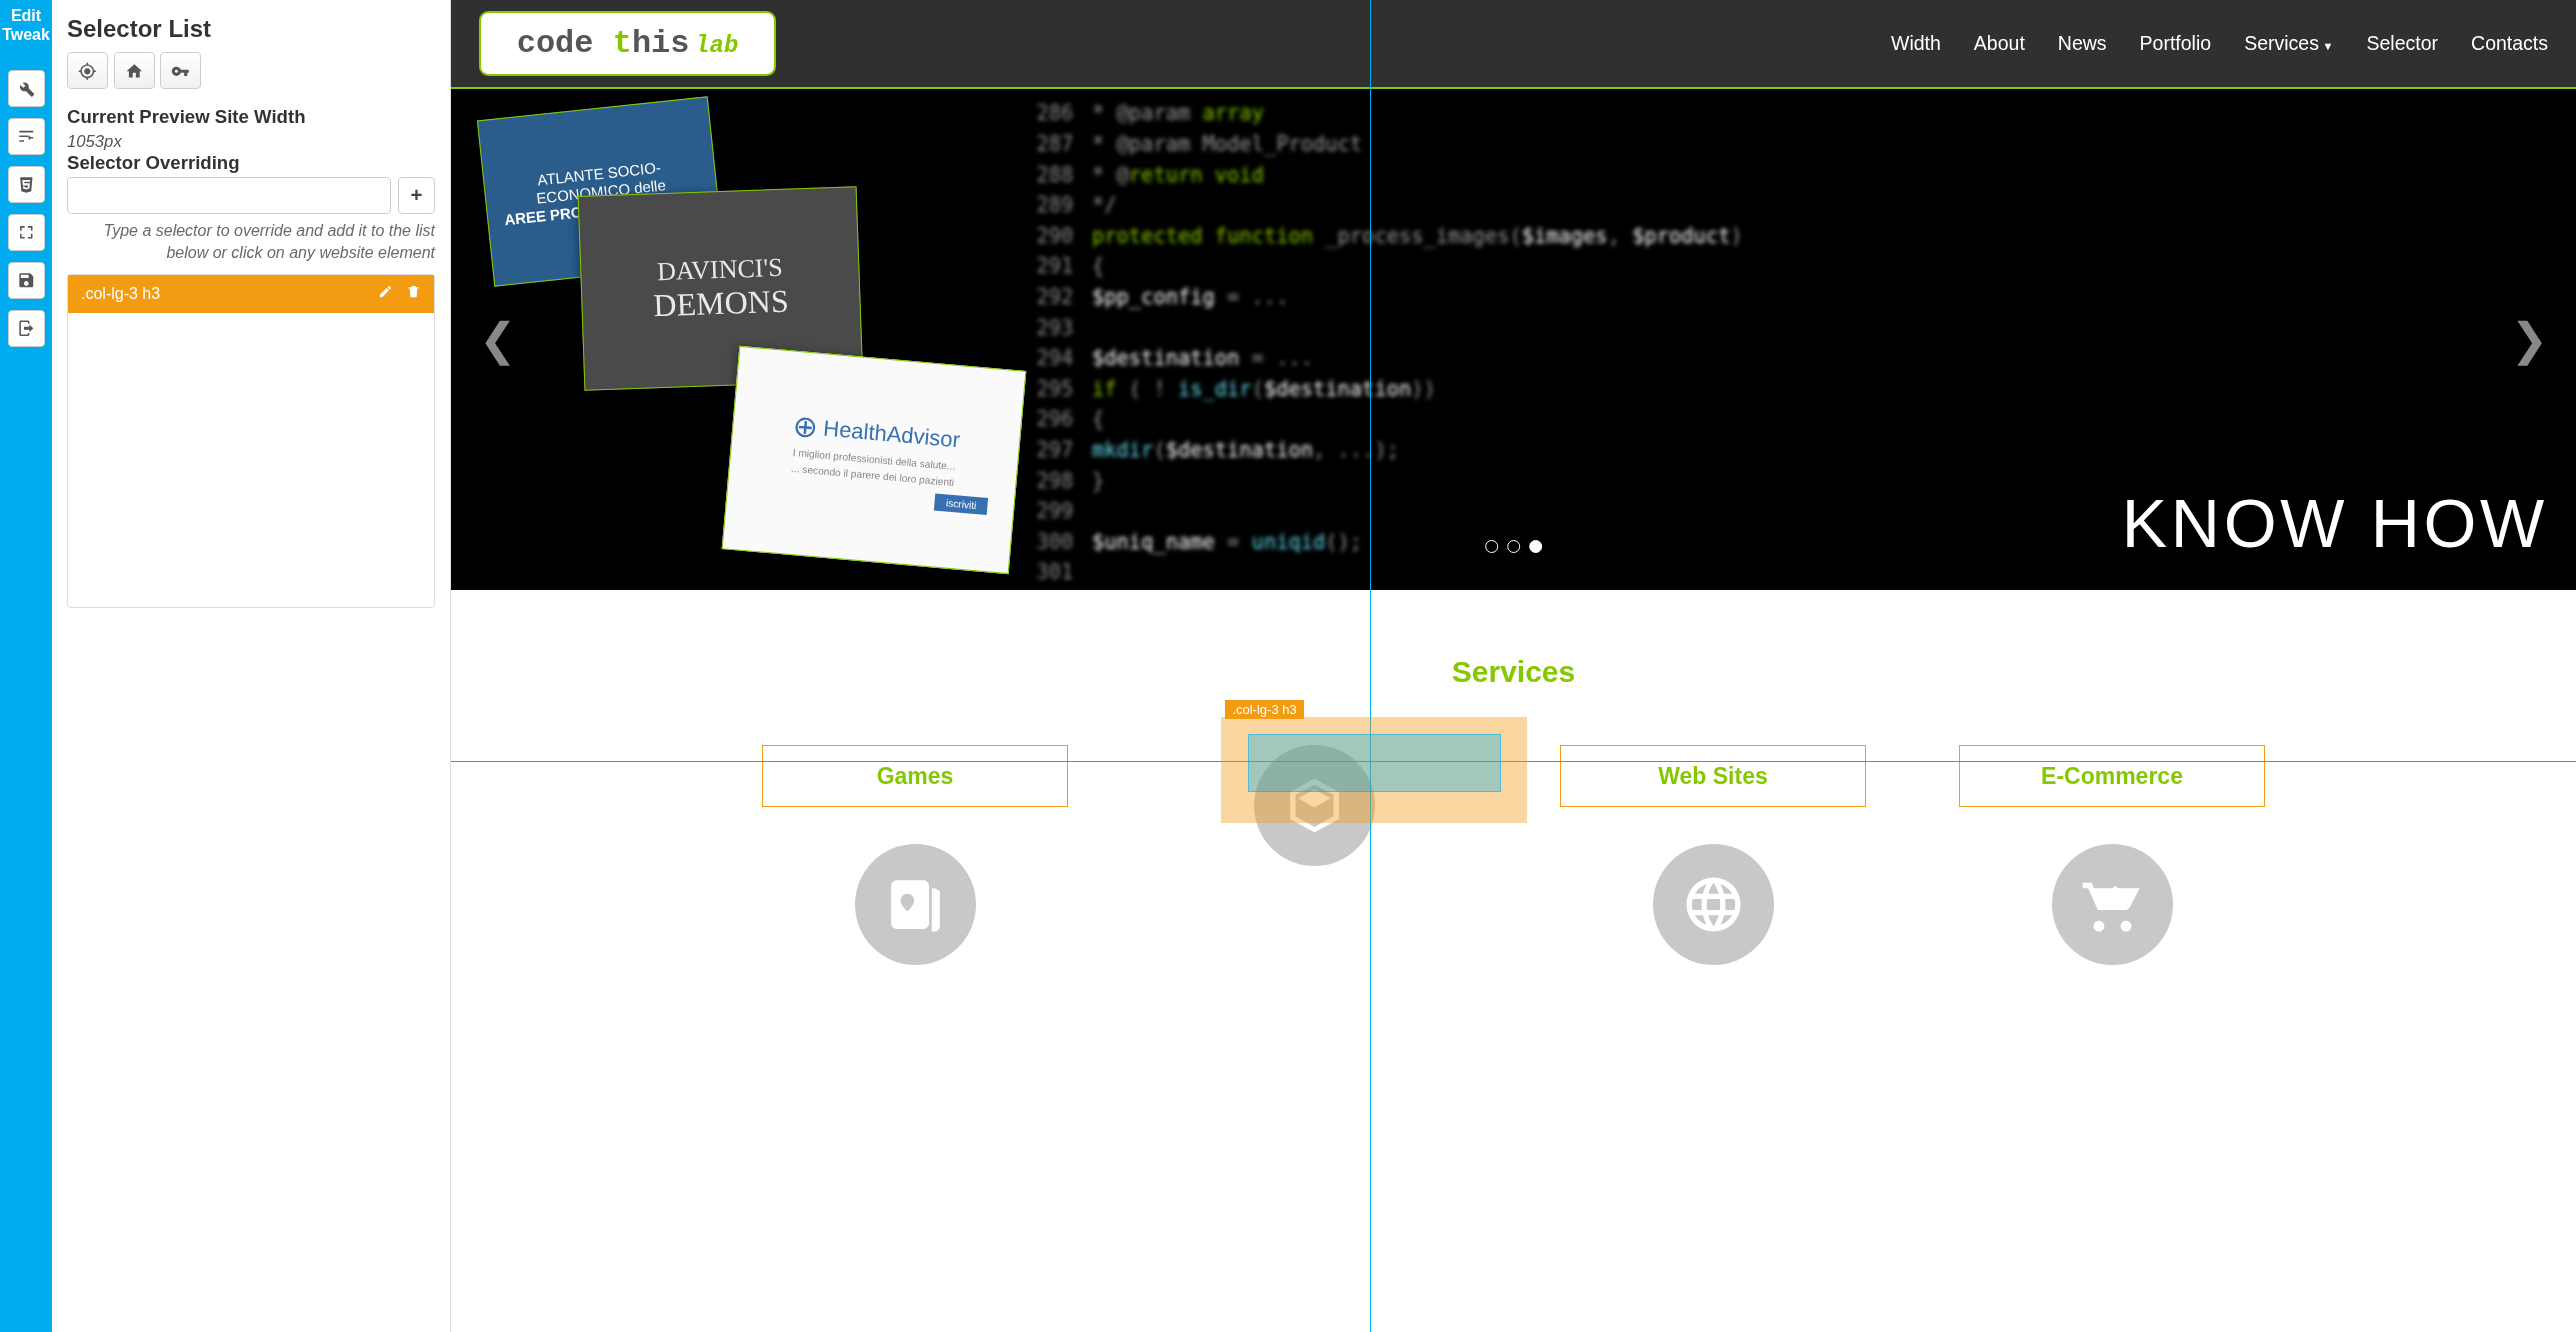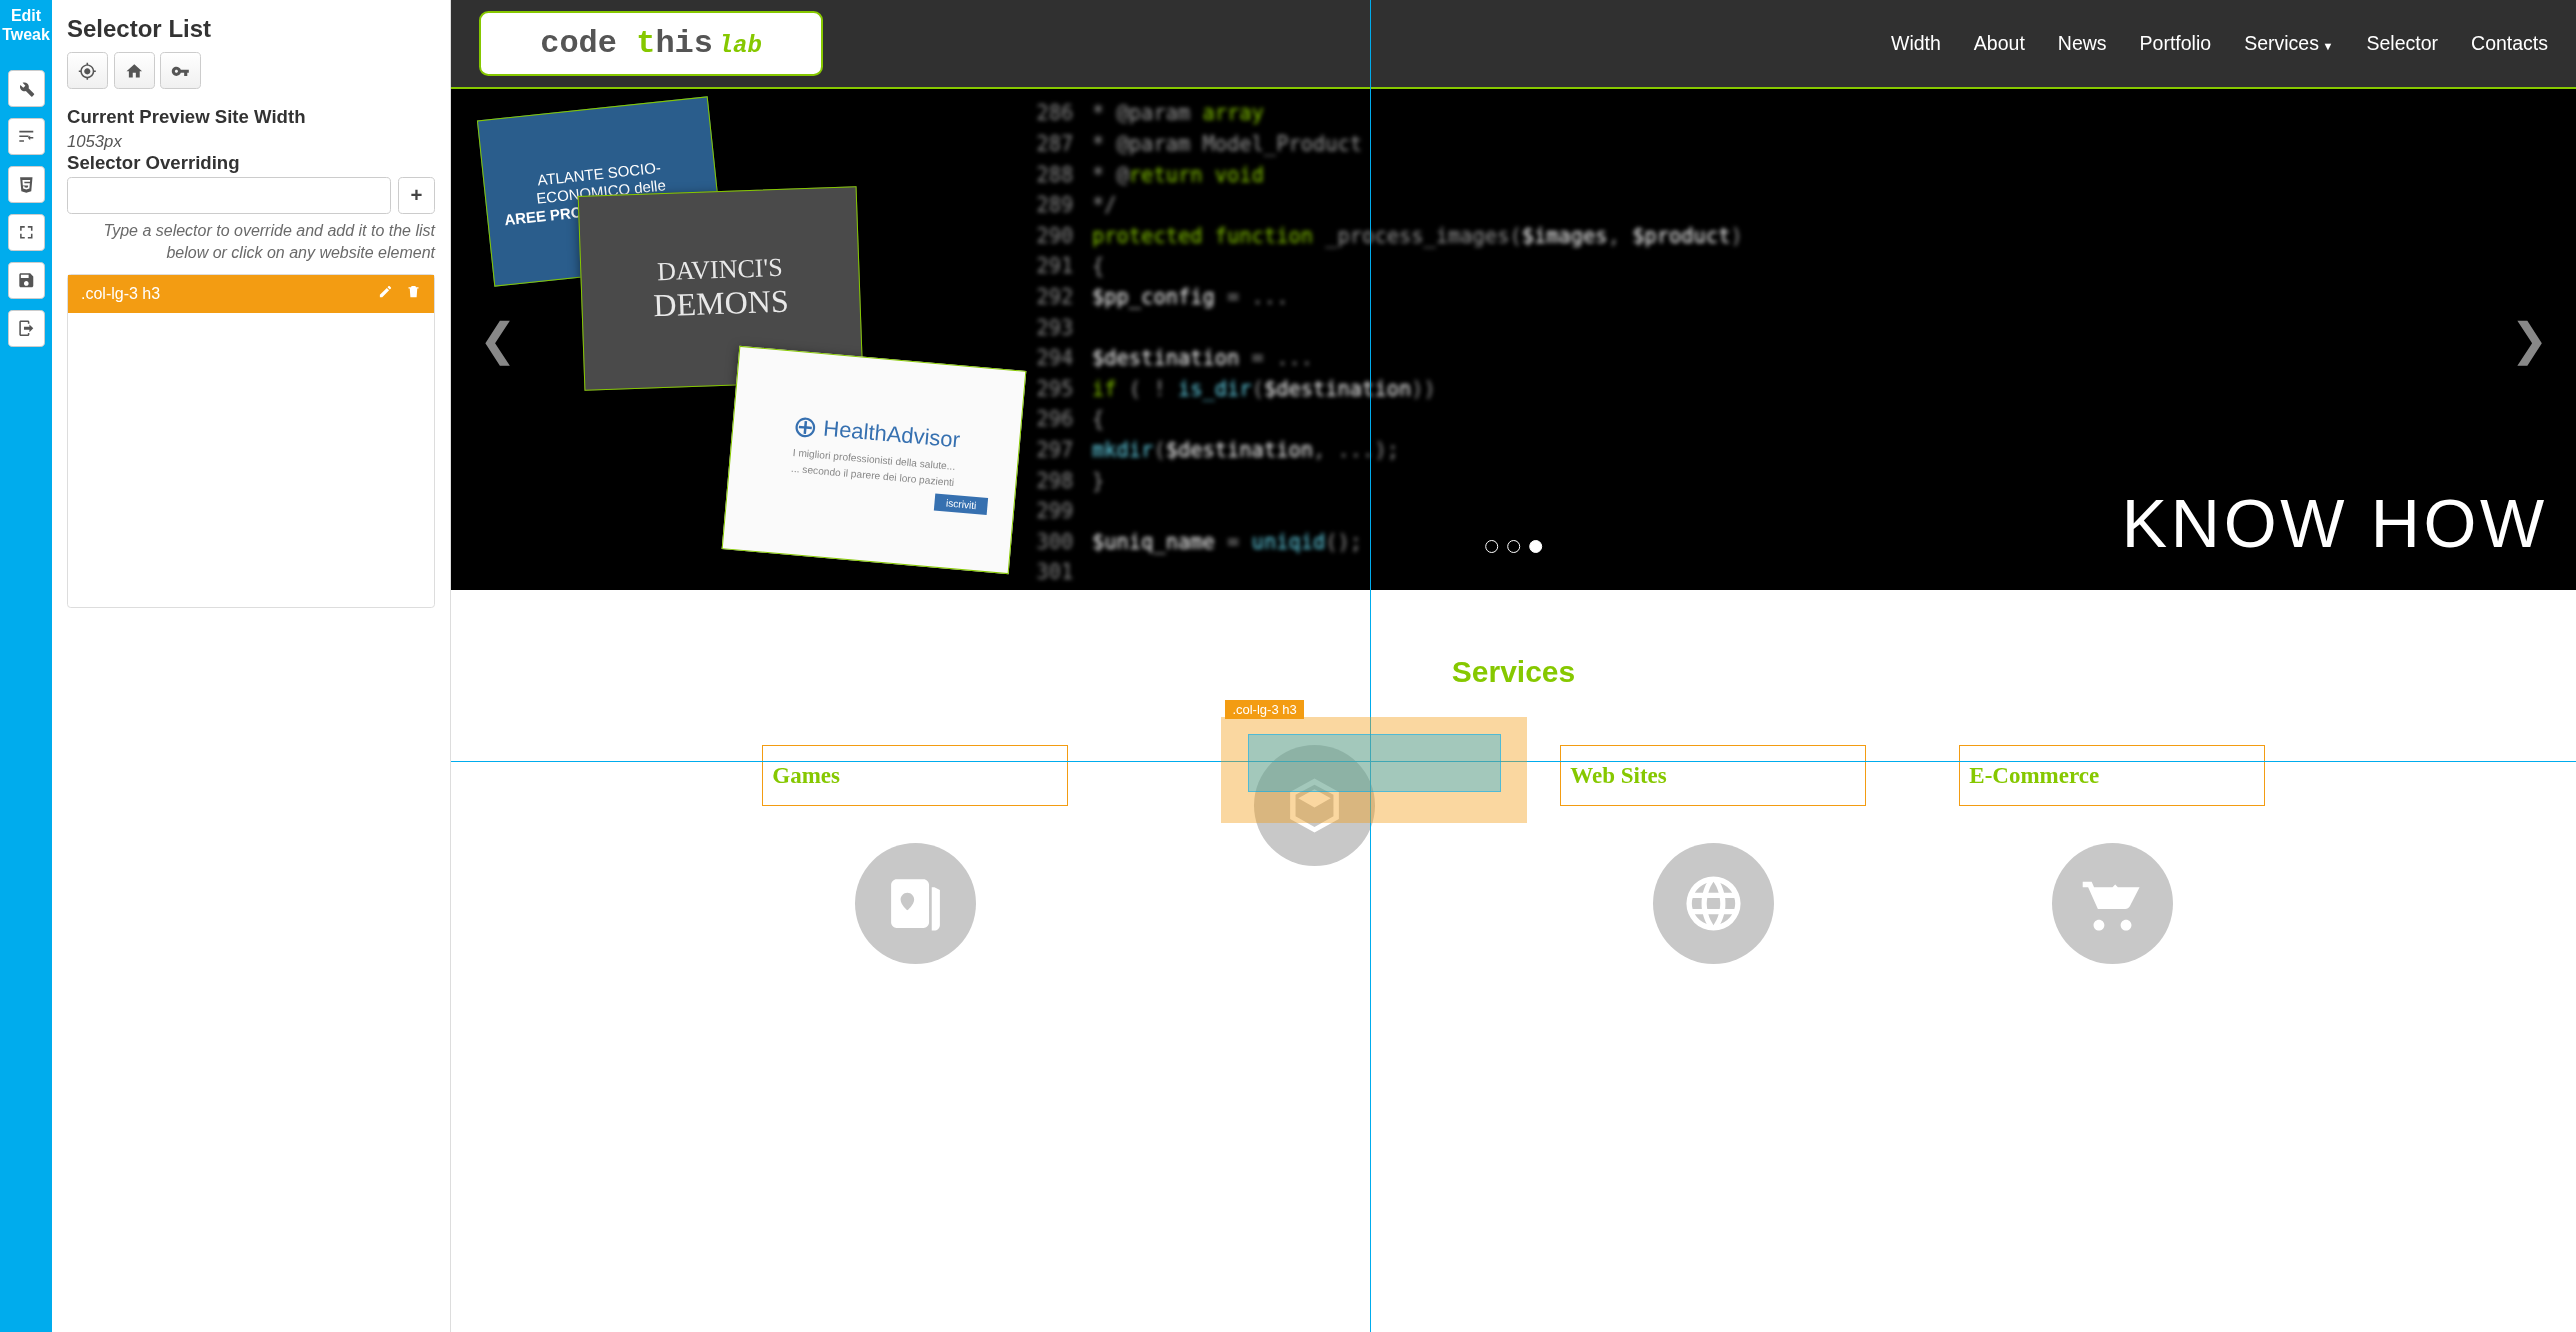--- a/index.html
+++ b/index.html
@@ -116,21 +116,21 @@
 }
 .site-nav {
   height: 89px;
   background: #303030;
   display: flex;
   align-items: center;
   padding: 0 28px;
   border-bottom: 2.8px solid #86c800;
 }
 .logo {
-  width: 344px;
+  width: 297px;
   height: 65px;
   background: #fff;
   border: 2.8px solid #86c800;
   border-radius: 9.3px;
   display: flex;
   align-items: center;
   justify-content: center;
 }
 .logo-text { font-family: "Courier New", monospace; font-size: 32px; font-weight: 700; }
 .logo-text .c1 { color: #555; }
@@ -211,21 +211,21 @@
 .tile.t2 .tile-title { font-size: 26px; font-family: serif; }
 .tile.t3 .tile-title { font-size: 22px; font-weight: 400; }
 .tile.t3 .plus { color: #3670b0; font-size: 30px; margin-right: 5.6px; }
 .tile .sub { font-size: 10.2px; color: #c8c8c8; line-height: 1.2; margin-top: 3.7px; }
 .tile.t3 .sub { color: #888; }
 .tile.t3 .cta { background: #3670b0; color: #fff; font-size: 10.2px; padding: 2.8px 11px; margin-top: 5.6px; align-self: flex-end; margin-right: 18.6px; }
 
 .services { padding: 65px 37px 37px; position: relative; }
 .services h2 { text-align: center; color: #86c800; font-size: 30px; font-weight: 700; margin-bottom: 56px; }
 .svc-grid { display: flex; gap: 93px; justify-content: center; }
-.svc-col { flex: 1; max-width: 306px; text-align: left; font-family: Liberation Serif, serif; }
+.svc-col { flex: 1; max-width: 306px; text-align: center; }
 .svc-box {
   border: 0.9px solid #f39c12;
   padding: 16.7px 9.3px;
   margin-bottom: 37px;
   position: relative;
 }
 .svc-box h3 { color: #86c800; font-size: 23px; font-weight: 700; }
 .svc-icon {
   width: 121px; height: 121px; border-radius: 50%;
   background: #c8c8c8; margin: 0 auto;

